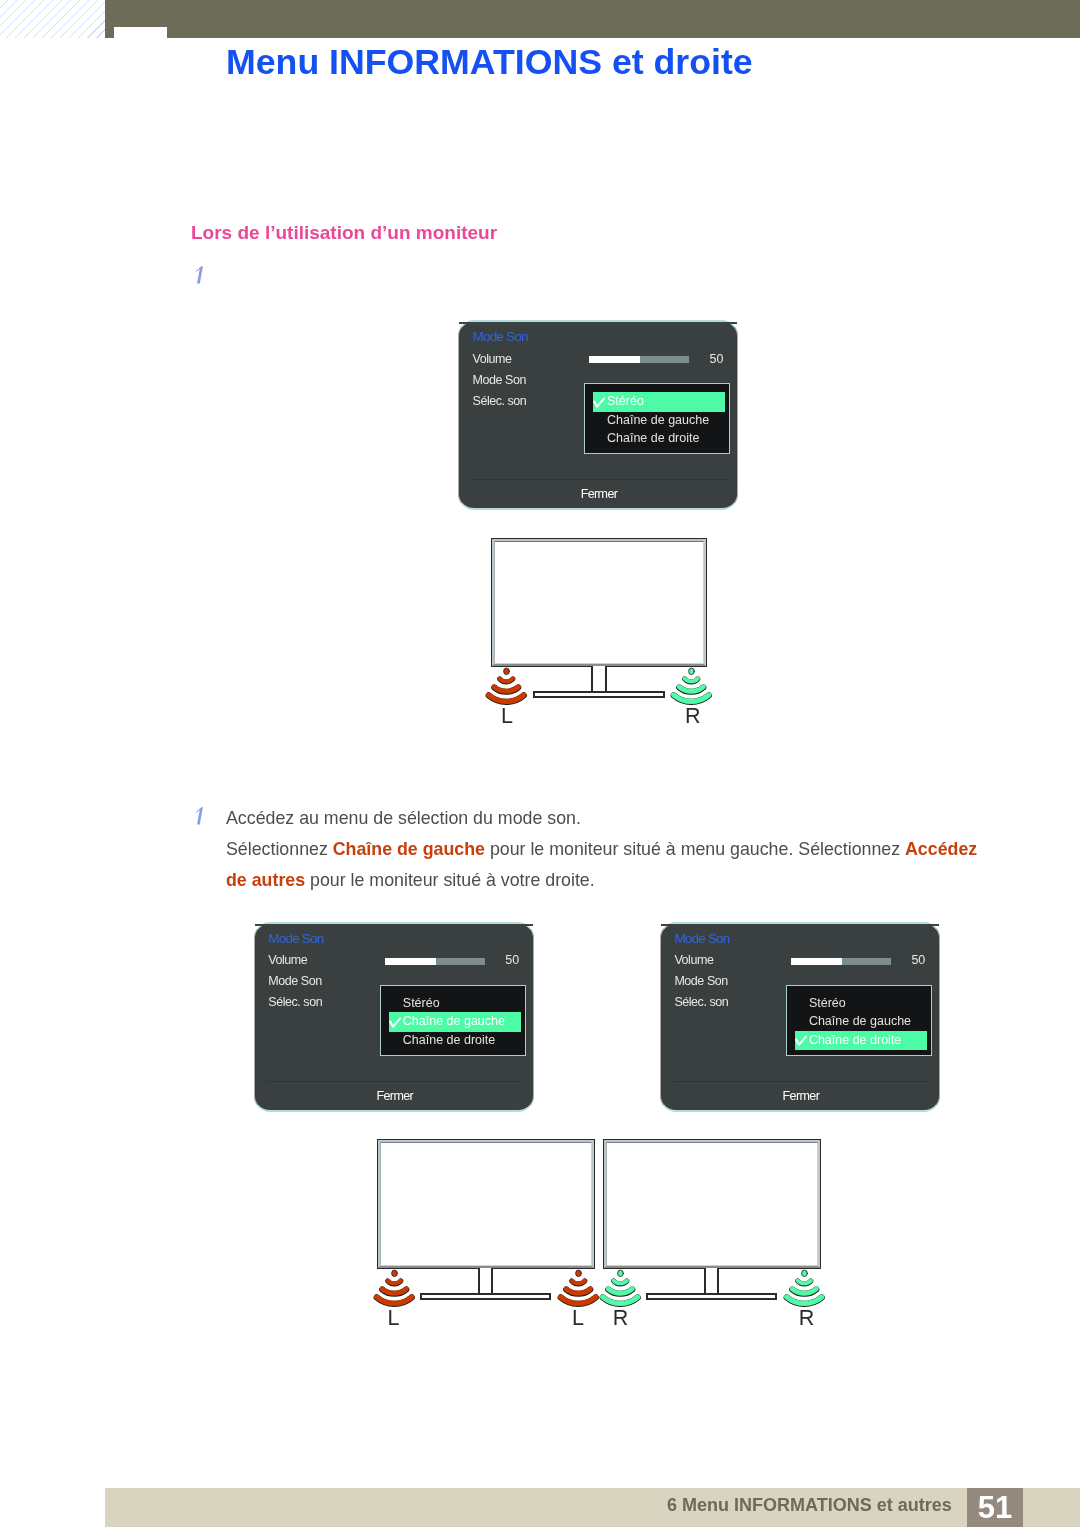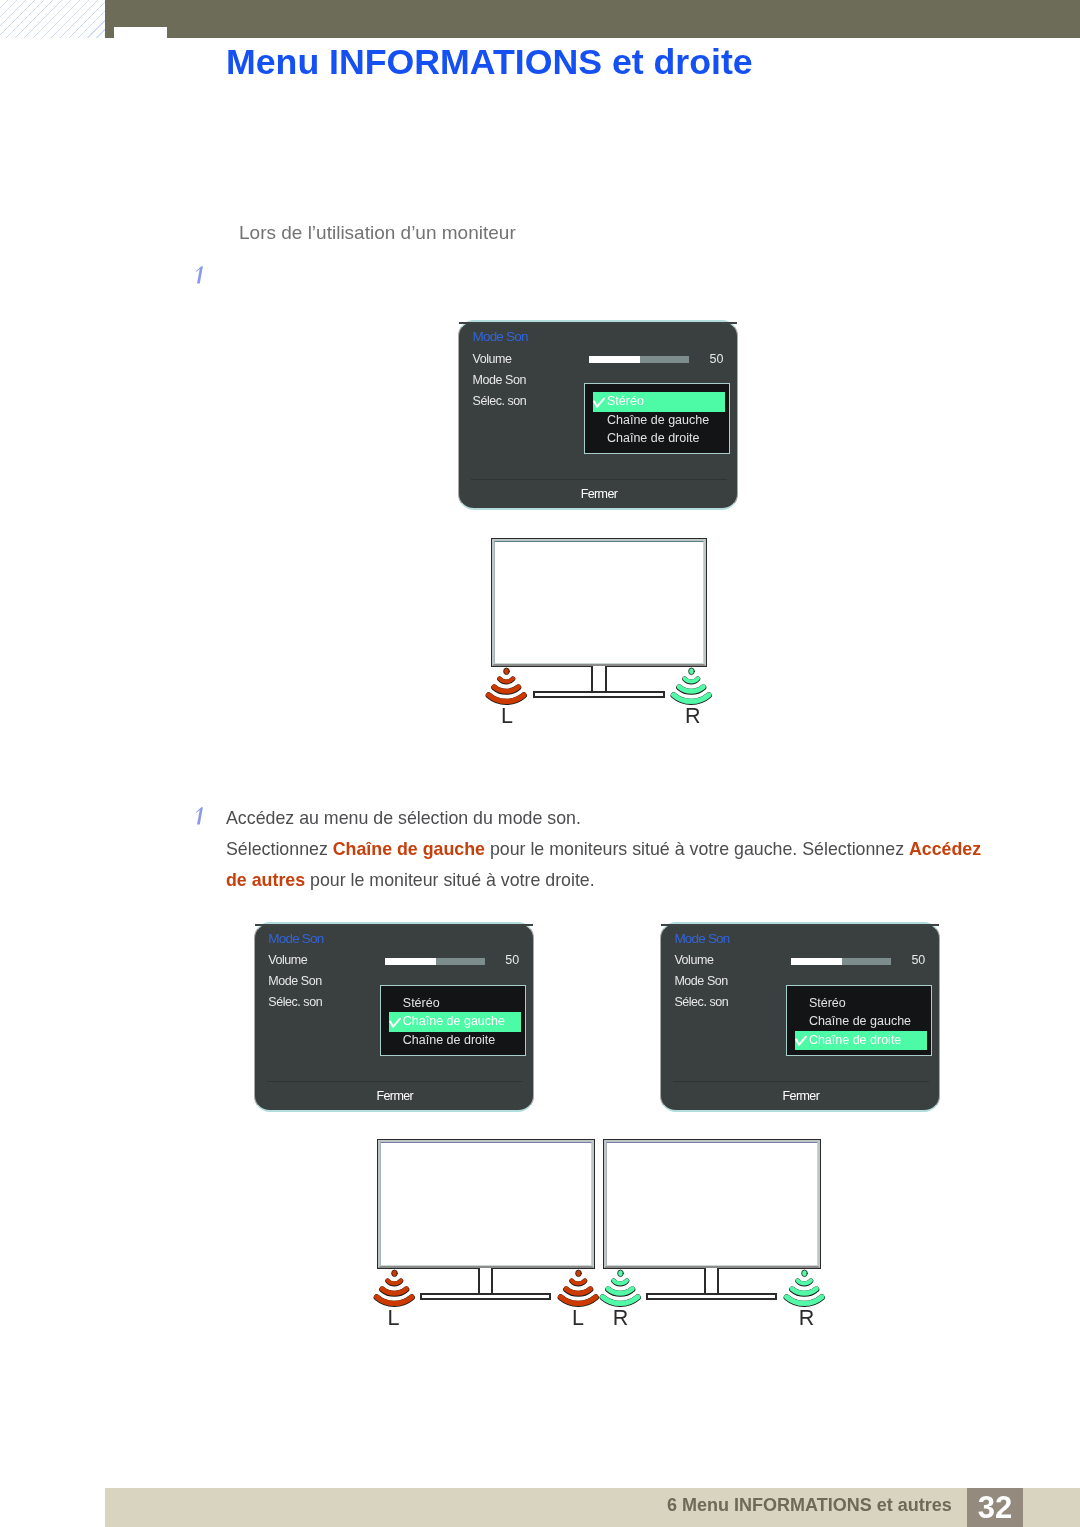--- a/index.html
+++ b/index.html
@@ -7,21 +7,21 @@
   .page{position:absolute;left:0;top:0;width:1080px;height:1527px;}
 
   
   .hdr-stripes{position:absolute;left:0;top:0;width:105px;height:38px;
      background:repeating-linear-gradient(-45deg,#ffffff 0px,#ffffff 5.6px,#cdddf9 5.6px,#cdddf9 6.4px);}
   .hdr-bar{position:absolute;left:105px;top:0;width:975px;height:38px;background:#6d6c58;}
   .hdr-notch{position:absolute;left:114px;top:27px;width:53px;height:12px;background:#ffffff;}
   .hdr-title{position:absolute;left:226px;top:41.5px;font-size:35.7px;font-weight:bold;color:#1550f2;white-space:nowrap;}
 
   
-  .sec-h{position:absolute;font-size:19px;font-weight:normal;color:#737373;white-space:nowrap;margin-left:48px;}
+  .sec-h{position:absolute;font-size:19px;font-weight:bold;color:#ec4899;white-space:nowrap;}
   .step-num{position:absolute;font-size:24px;font-style:italic;color:#8b9ae8;line-height:1;
             width:10px;height:18px;overflow:hidden;text-indent:-999px;}
   .step-num svg{position:absolute;left:0;top:0;}
   .para{position:absolute;font-size:17.8px;color:#4d4d50;line-height:31px;}
   .para b{color:#c7400c;font-weight:bold;}
 
   
   .osd{position:absolute;box-sizing:border-box;background:#3a4040;
        border-top:2px solid #b3dcdc;border-bottom:2px solid #b3dcdc;
        border-left:1.5px solid #a8aaaa;border-right:1.5px solid #a8aaaa;border-radius:16px;}
@@ -123,21 +123,21 @@
         </svg>
       </div>
       <div style="position:absolute;left:685px;top:706px;font-size:21.5px;color:#2b2b2b;font-family:'Liberation Sans',sans-serif;line-height:1;">R</div>
     </div>
 
   <div class="step-num" style="left:194.5px;top:807.4px;" aria-label="1">
       <svg viewBox="0 0 10 18" width="10" height="18" aria-hidden="true" aria-label="1">
         <path d="M0.6 5.4 L6.3 0.3 L7.9 0.3 L4.8 17.5 L2.0 17.5 L4.75 3.1 L1.9 5.4 Z" fill="#8b9ae8"></path>
       </svg>
     </div>
-  <div class="para" style="left:226px;top:803px;width:770px;"><span>Accédez au menu de sélection du mode son.</span><br><span>Sélectionnez </span><b>Chaîne de gauche</b><span> pour le moniteurs situé à votre gauche. Sélectionnez </span><b>Accédez de</b> <b>autres</b><span> pour le moniteur situé à votre droite.</span></div>
+  <div class="para" style="left:226px;top:803px;width:770px;"><span>Accédez au menu de sélection du mode son.</span><br><span>Sélectionnez </span><b>Chaîne de gauche</b><span> pour le moniteur situé à menu gauche. Sélectionnez </span><b>Accédez de</b> <b>autres</b><span> pour le moniteur situé à votre droite.</span></div>
 
   <div id="osd2">
       <div class="osd" style="left:253.8px;top:921.8px;width:280px;height:190px;">
         <div class="osd-t" style="left:13.50px;top:7.00px;font-size:13.50px;line-height:16.00px;">Mode Son</div>
         <div class="osd-l" style="left:13.50px;top:28.50px;font-size:12.50px;line-height:16.00px;">Volume</div>
         <div class="osd-l" style="left:13.50px;top:49.50px;font-size:12.50px;line-height:16.00px;">Mode Son</div>
         <div class="osd-l" style="left:13.50px;top:70.50px;font-size:12.50px;line-height:16.00px;">Sélec. son</div>
         <div class="vol-w" style="left:130.00px;top:34.00px;width:51.00px;height:7.00px;"></div>
         <div class="vol-g" style="left:181.00px;top:34.00px;width:49.00px;height:7.00px;"></div>
         <div class="vol-n" style="left:250.50px;top:28.50px;font-size:12.50px;line-height:16.00px;">50</div>
@@ -246,14 +246,14 @@
             <path d="M2.7 26.9 A 27.0 27.0 0 0 0 37.8 26.9" stroke="#52f9a7" stroke-width="5.2"></path>
             <ellipse cx="20.5" cy="3.3" rx="2.85" ry="3.3" fill="#52f9a7" stroke="#1a1a1a" stroke-width="0.8"></ellipse>
           </g>
         </svg>
       </div>
       <div style="position:absolute;left:798.8px;top:1307.5px;font-size:21.5px;color:#2b2b2b;font-family:'Liberation Sans',sans-serif;line-height:1;">R</div>
     </div>
 
   <div class="ftr"></div>
   <div class="ftr-txt">6 Menu INFORMATIONS et autres</div>
-  <div class="ftr-num">32</div>
+  <div class="ftr-num">51</div>
 </div>
 
 </body></html>

